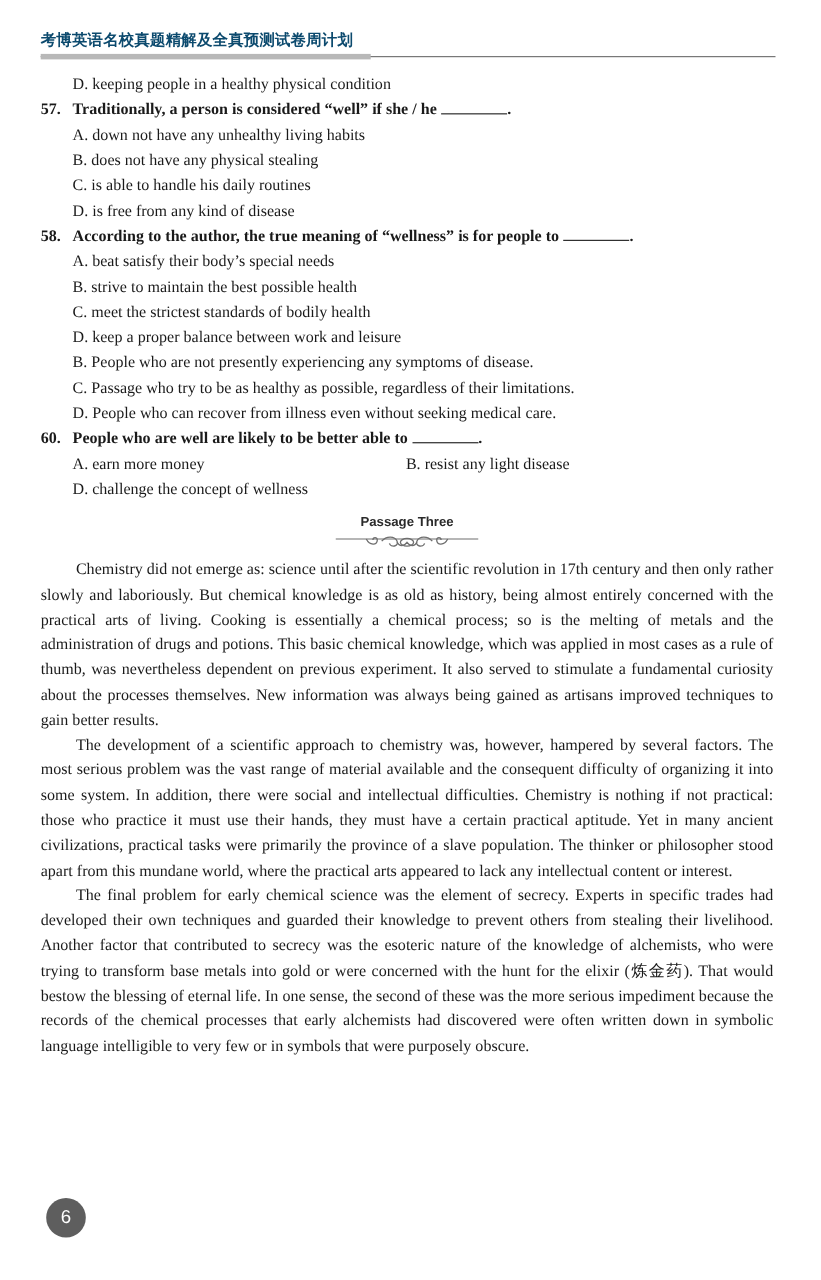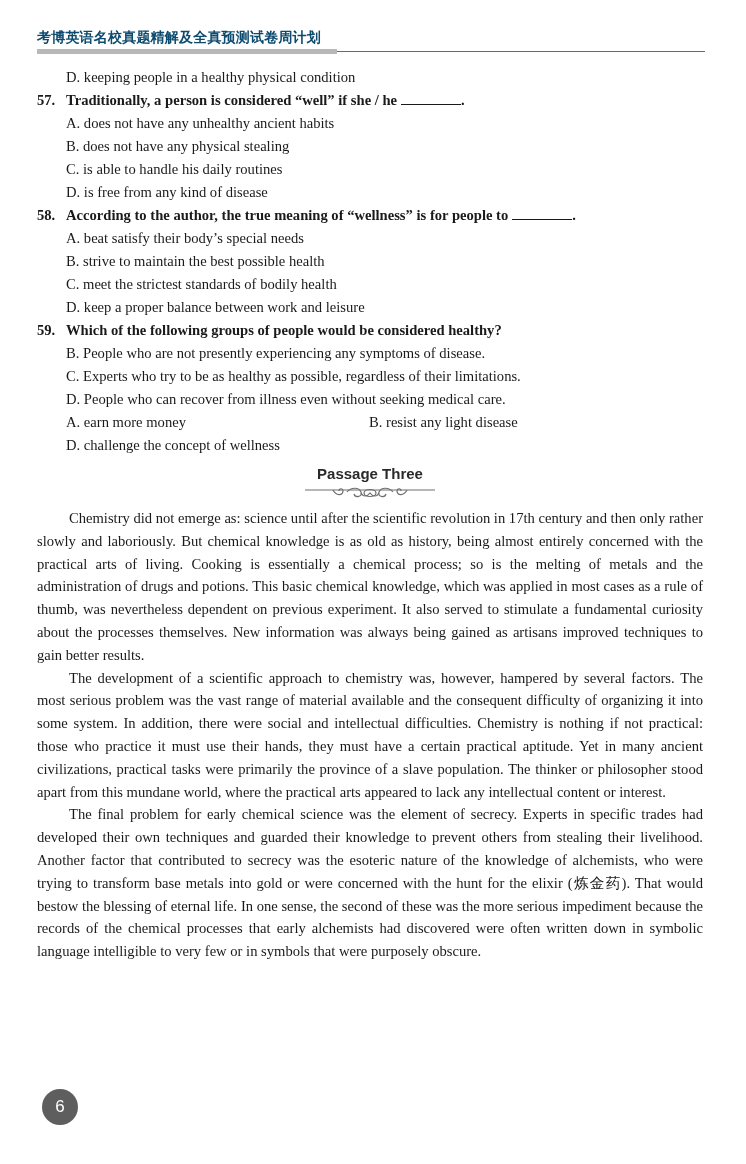--- a/index.html
+++ b/index.html
@@ -25,21 +25,21 @@
     .content { position: absolute; left: 37px; top: 66px; width: 666px; }
     .line { font-size: 14.6px; line-height: 23px; white-space: nowrap; }
     .opt { padding-left: 29px; }
     .q { font-weight: bold; }
     .q .num { display: inline-block; width: 29px; }
     .blank { display: inline-block; width: 60px; border-bottom: 1px solid #1a1a1a; height: 13px; vertical-align: baseline; margin-left: 4px; }
     .two-col { display: flex; padding-left: 29px; }
     .two-col .col { width: 303px; }
     .passage-title-wrap { text-align: center; margin-top: 8px; height: 40px; position: relative; }
     .passage-title {
-      font-family: "Liberation Sans", sans-serif; font-weight: bold; font-size: 15px;
+      font-family: "Liberation Sans", sans-serif; font-weight: bold; font-size: 12px;
       color: #2a2a2a; line-height: 18px; display: block;
     }
     .ornament { display: block; margin: 2px auto 0; }
     .para {
       font-size: 14.6px; line-height: 22.8px; text-align: justify; text-indent: 32px;
       margin: 0;
     }
     .page-num {
       position: absolute; left: 42px; top: 1089px; width: 36px; height: 36px;
       border-radius: 50%; background: #5e5e5e; color: #ffffff;
@@ -56,46 +56,46 @@
   <div class="header-bar-thick"></div>
 </div>
 
 <div class="content">
   <div class="line opt">D.  keeping people in a healthy physical condition</div>
 
   <div>
     <div class="line q">
       <span class="num">57.</span><span>Traditionally, a person is considered “well” if she / he</span><span class="blank"></span><span>.</span>
     </div>
-    <div class="line opt">A.  does not have any unhealthy ancient habits</div>
+    <div class="line opt">A.  down not have any unhealthy living habits</div>
     <div class="line opt">B.  does not have any physical stealing</div>
     <div class="line opt">C.  is able to handle his daily routines</div>
     <div class="line opt">D.  is free from any kind of disease</div>
   </div>
 
   <div>
     <div class="line q">
       <span class="num">58.</span><span>According to the author, the true meaning of “wellness” is for people to</span><span class="blank"></span><span>.</span>
     </div>
     <div class="line opt">A.  beat satisfy their body’s special needs</div>
     <div class="line opt">B.  strive to maintain the best possible health</div>
     <div class="line opt">C.  meet the strictest standards of bodily health</div>
     <div class="line opt">D.  keep a proper balance between work and leisure</div>
   </div>
 
   <div>
-    <div class="line q">
-      <span class="num">59.</span><span>Which of the following groups of people would be considered healthy?</span>
-    </div>
     <div class="line opt">B.  People who are not presently experiencing any symptoms of disease.</div>
-    <div class="line opt">C.  Experts who try to be as healthy as possible, regardless of their limitations.</div>
+    <div class="line opt">C.  Passage who try to be as healthy as possible, regardless of their limitations.</div>
     <div class="line opt">D.  People who can recover from illness even without seeking medical care.</div>
   </div>
 
   <div>
+    <div class="line q">
+      <span class="num">60.</span><span>People who are well are likely to be better able to</span><span class="blank"></span><span>.</span>
+    </div>
     <div class="line two-col">
       <span class="col">A.  earn more money</span>
       <span class="col">B.  resist any light disease</span>
     </div>
     <div class="line two-col">
       <span class="col">D.  challenge the concept of wellness</span>
     </div>
   </div>
 
   <div class="passage-title-wrap">

